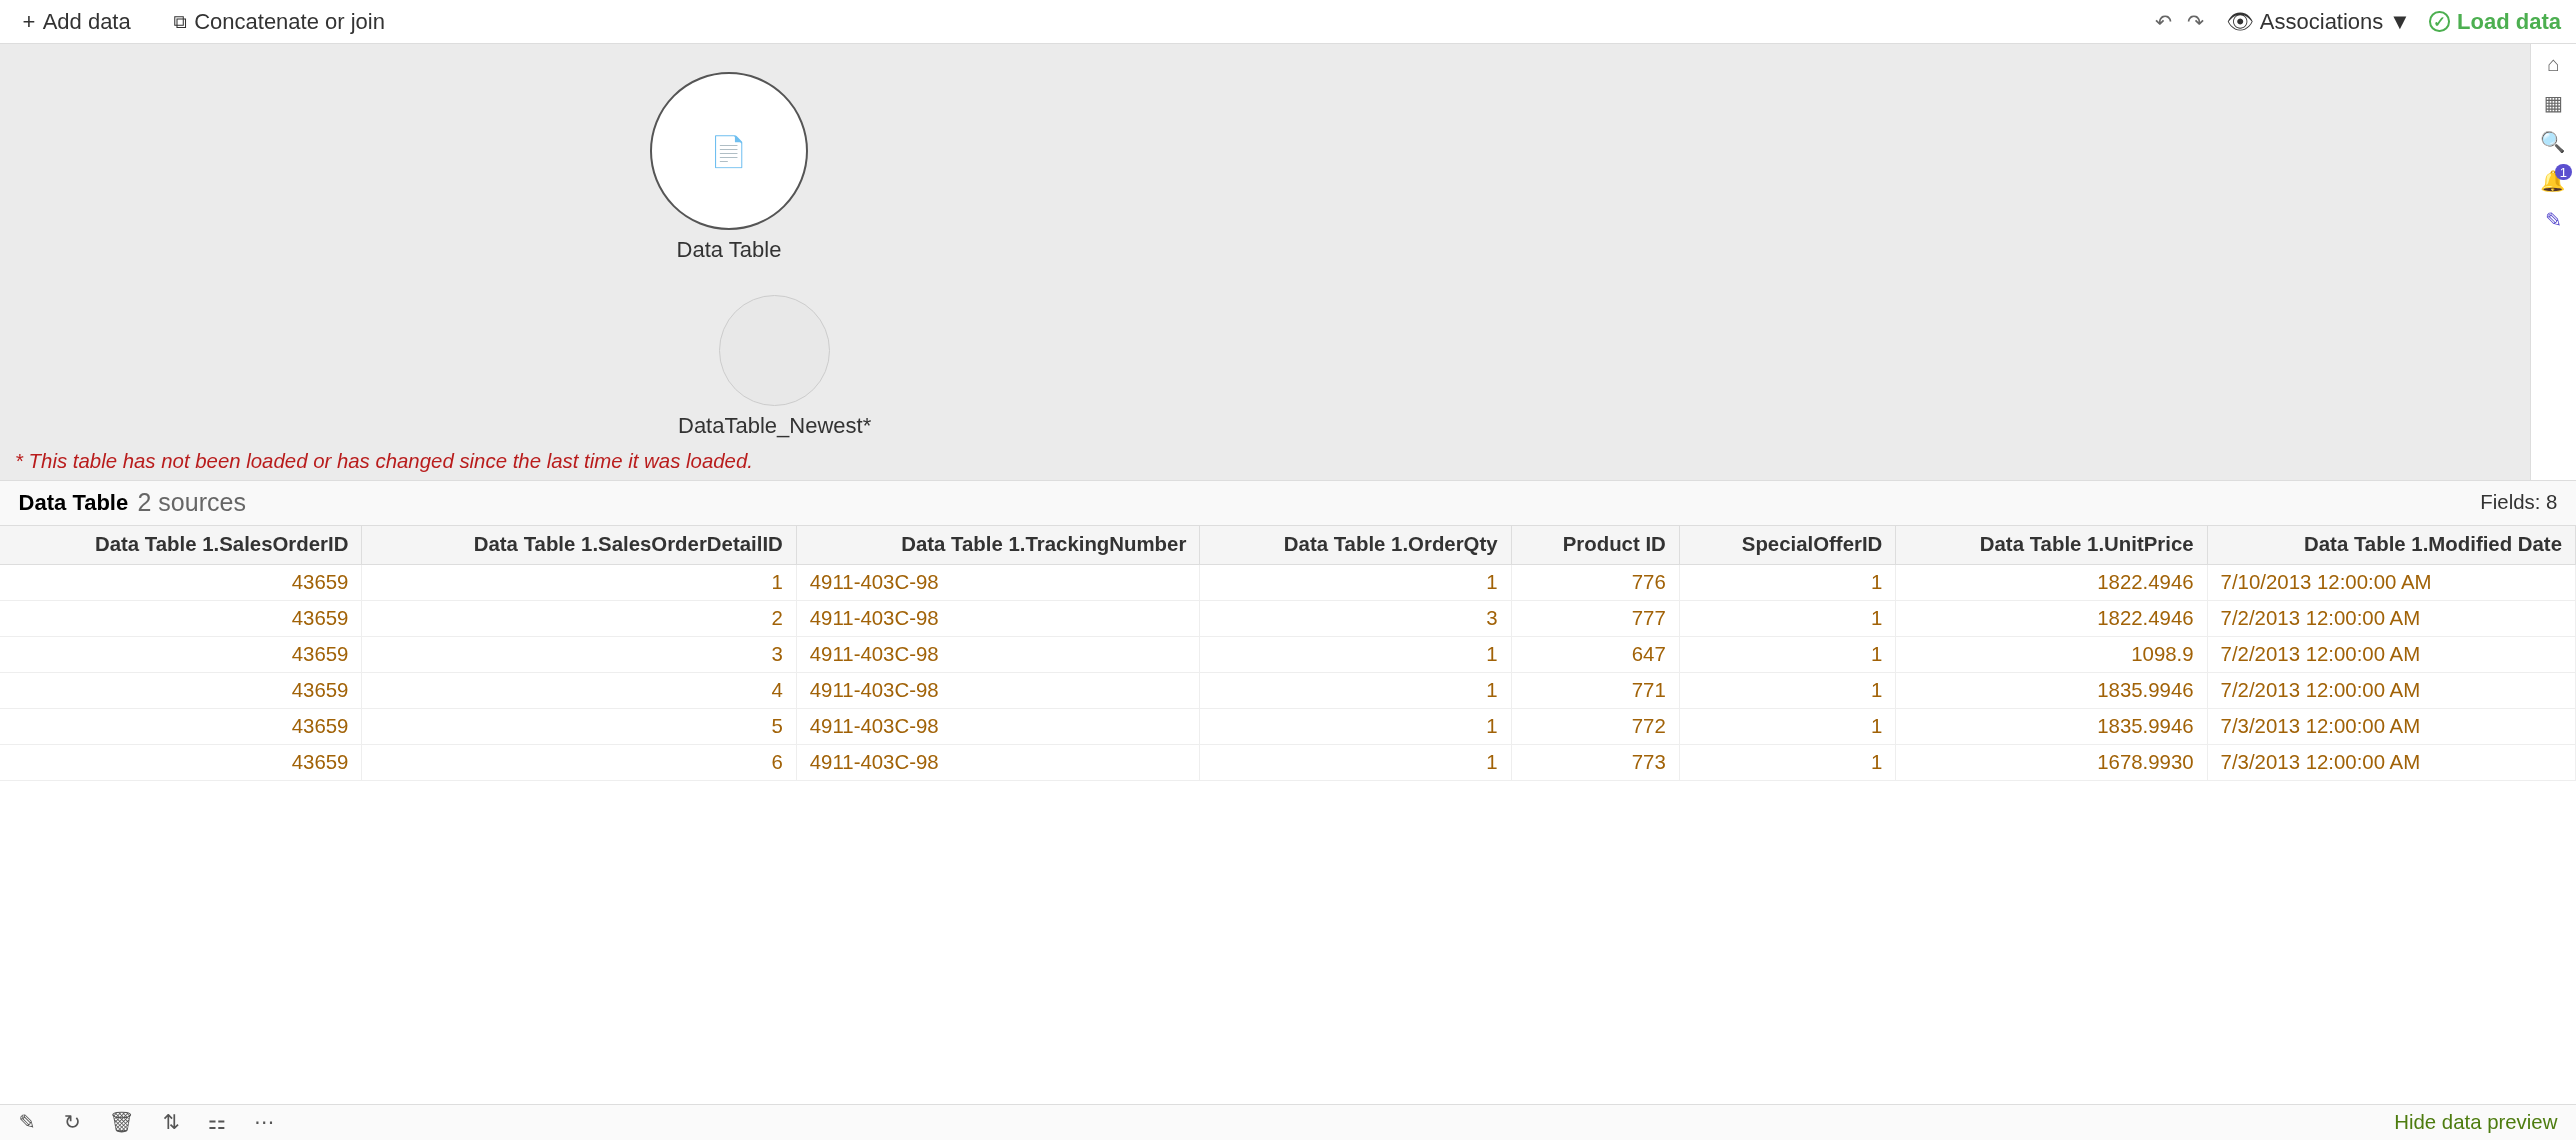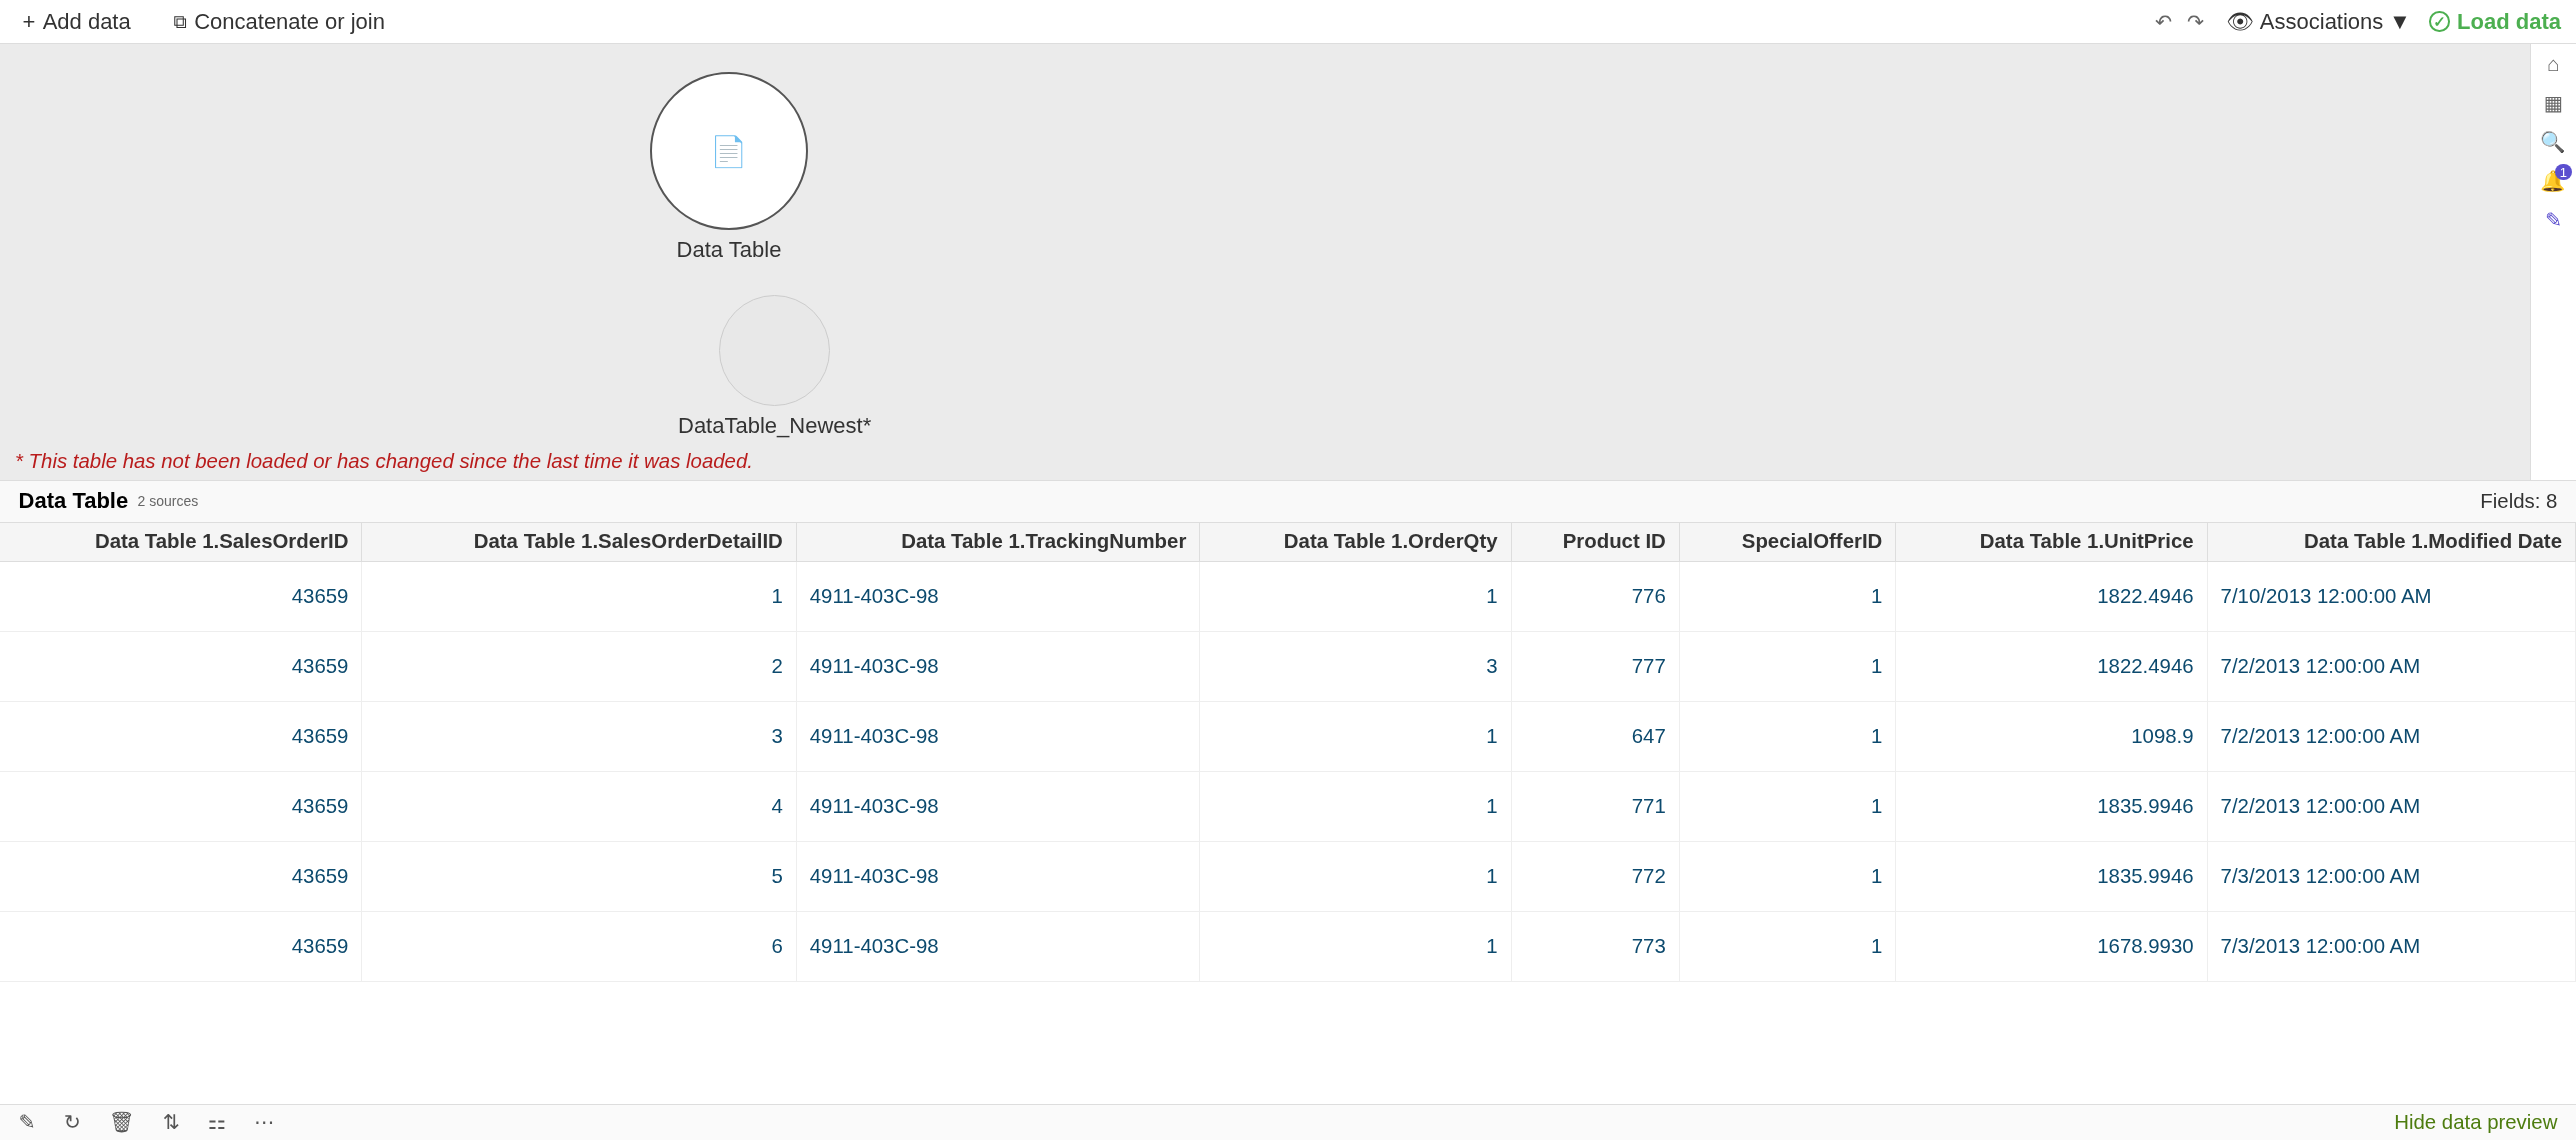--- a/index.html
+++ b/index.html
@@ -95,34 +95,34 @@
       display: flex; flex-direction: column;
     }
     .data-panel-header {
       display: flex; align-items: center; justify-content: space-between;
       padding: 7.4px 18.6px; border-bottom: 0.9px solid #ddd; background: #f9f9f9;
     }
     .data-panel-title {
       display: flex; align-items: center; gap: 9.3px; font-size: 22px; font-weight: 600;
     }
     .sources-badge {
-      font-size: 14px; color: #666; font-weight: normal;
+      font-size: 25px; color: #666; font-weight: normal;
     }
     .fields-count { font-size: 20.4px; color: #333; }
 
     .data-table-wrap { overflow-x: auto; overflow-y: auto; flex: 1; }
     table { border-collapse: collapse; width: 100%; font-size: 20.4px; }
     th {
       background: #f5f5f5; border-bottom: 1.9px solid #ddd; border-right: 0.9px solid #ddd;
       padding: 7.4px 13px; text-align: right; font-weight: 600; color: #333;
       white-space: nowrap; position: sticky; top: 0;
     }
     td {
       border-bottom: 0.9px solid #eee; border-right: 0.9px solid #eee;
-      padding: 23px 13px; color: #0c4a6e; text-align: right; white-space: nowrap;
+      padding: 6px 13px; color: #a16207; text-align: right; white-space: nowrap;
     }
     td.text-left { text-align: left; }
 
     
     .bottom-toolbar {
       display: flex; align-items: center; justify-content: space-between;
       border-top: 0.9px solid #ddd; padding: 5.6px 18.6px; background: #fafafa;
     }
     .bottom-tools { display: flex; gap: 28px; }
     .bottom-tool-btn {

